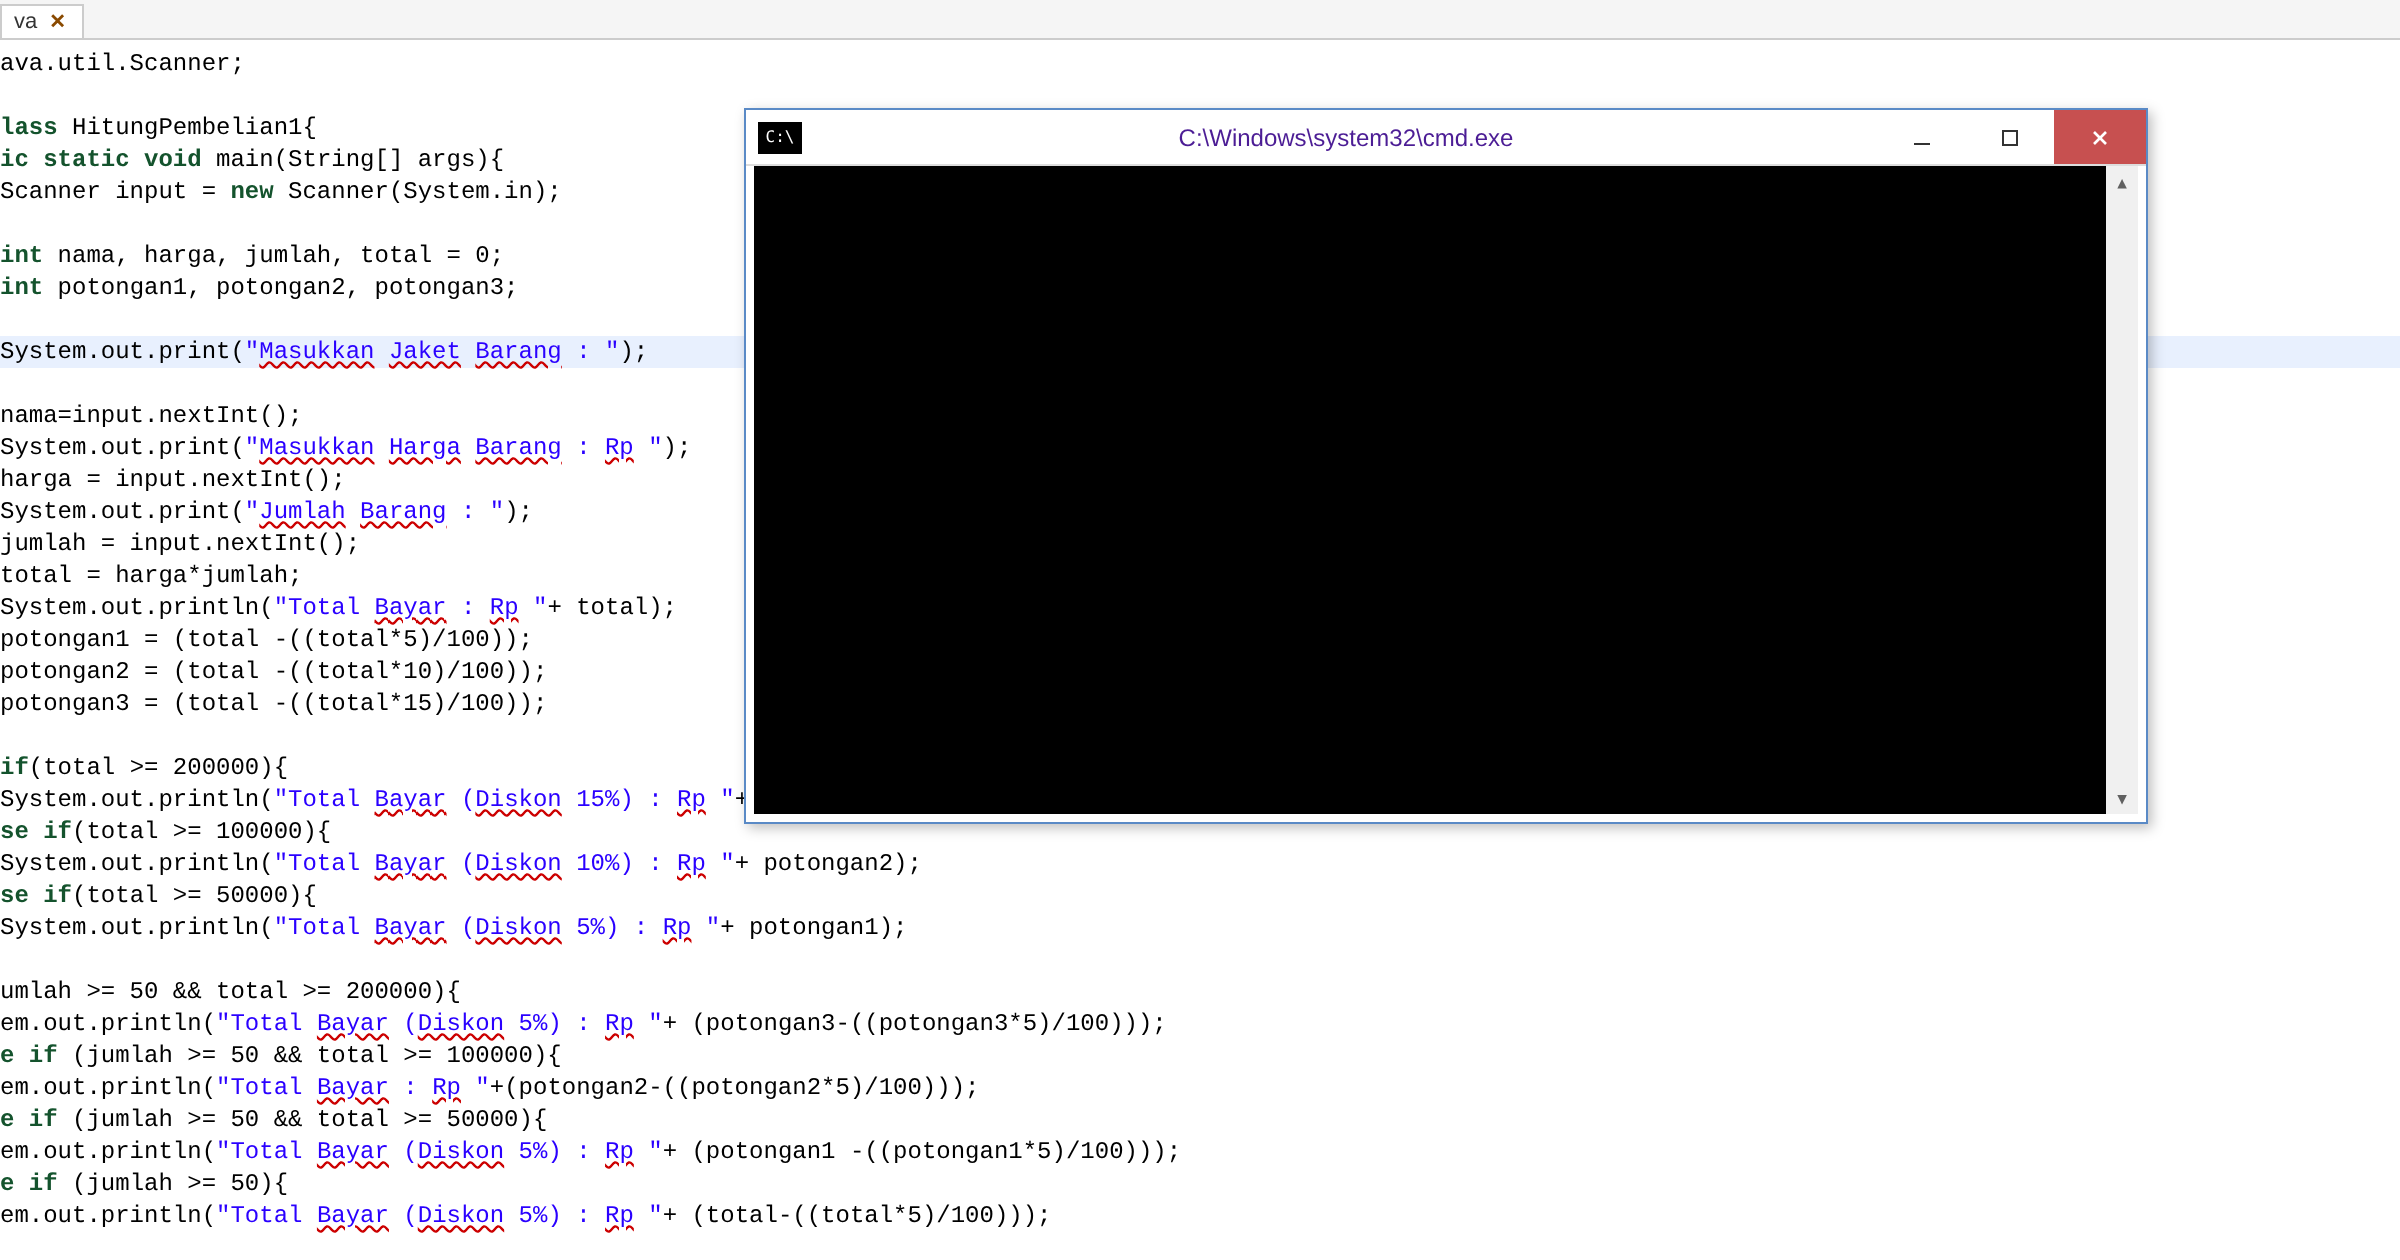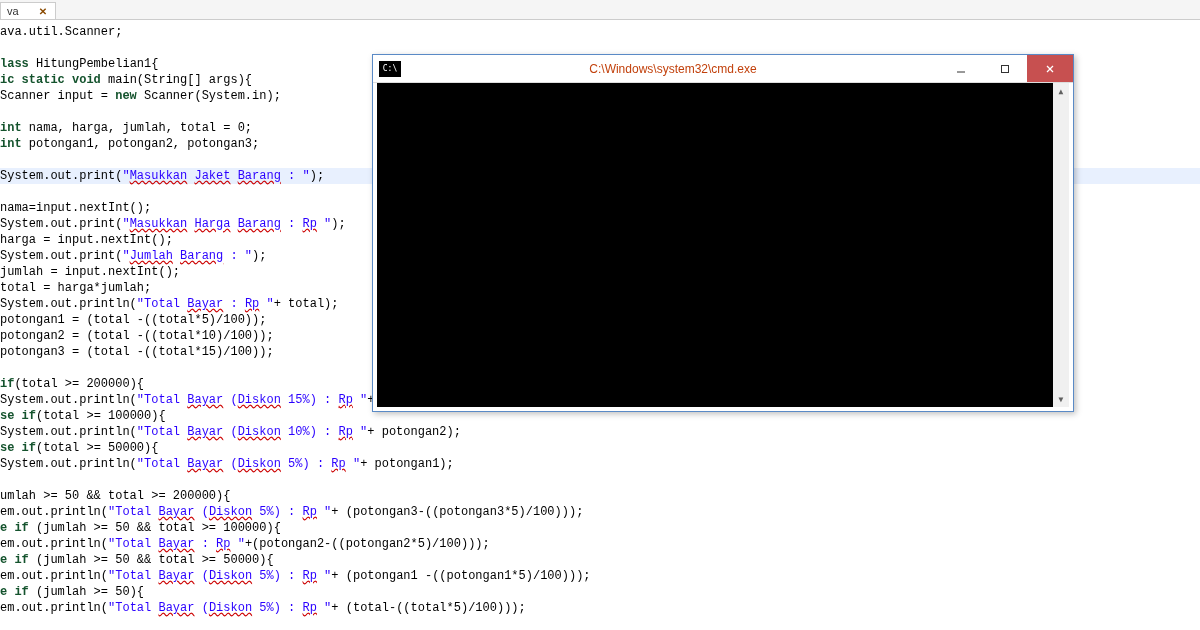--- a/index.html
+++ b/index.html
@@ -21,21 +21,21 @@
     align-items: flex-end;
   }
   .tab {
     background: #fff;
     border: 1px solid #ccc;
     border-bottom: none;
     padding: 2px 8px 2px 6px;
     font-size: 11px;
     display: flex;
     align-items: center;
-    gap: 20px;
+    gap: 6px;
     color: #333;
     font-family: "Segoe UI", sans-serif;
   }
   .tab-close {
     color:#8a4a00;
     font-weight:bold;
     font-size: 10px;
   }
   
   .code {
@@ -72,21 +72,21 @@
     border-bottom: 1px solid #ddd;
     font-size: 12px;
   }
   .cmd-icon {
     width: 22px; height:16px;
     margin: 0 6px;
     background:#000;
     display:flex; align-items:center; justify-content:center;
     color:#fff; font-size:8px; font-family:monospace;
   }
-  .cmd-title { flex:1; text-align:center; color:#c2410c; }
+  .cmd-title { flex:1; text-align:center; color:#4c1d95; }
   .cmd-btns { display:flex; height:100%; }
   .cmd-btn {
     width:44px; display:flex; align-items:center; justify-content:center;
     font-size:11px; font-family:"Segoe UI",sans-serif;
   }
   .cmd-btn.min { }
   .cmd-btn.max { }
   .cmd-btn.close { background:#c75050; color:#fff; width:46px; }
   .cmd-btn svg { width:10px; height:10px; }
   .cmd-body {

